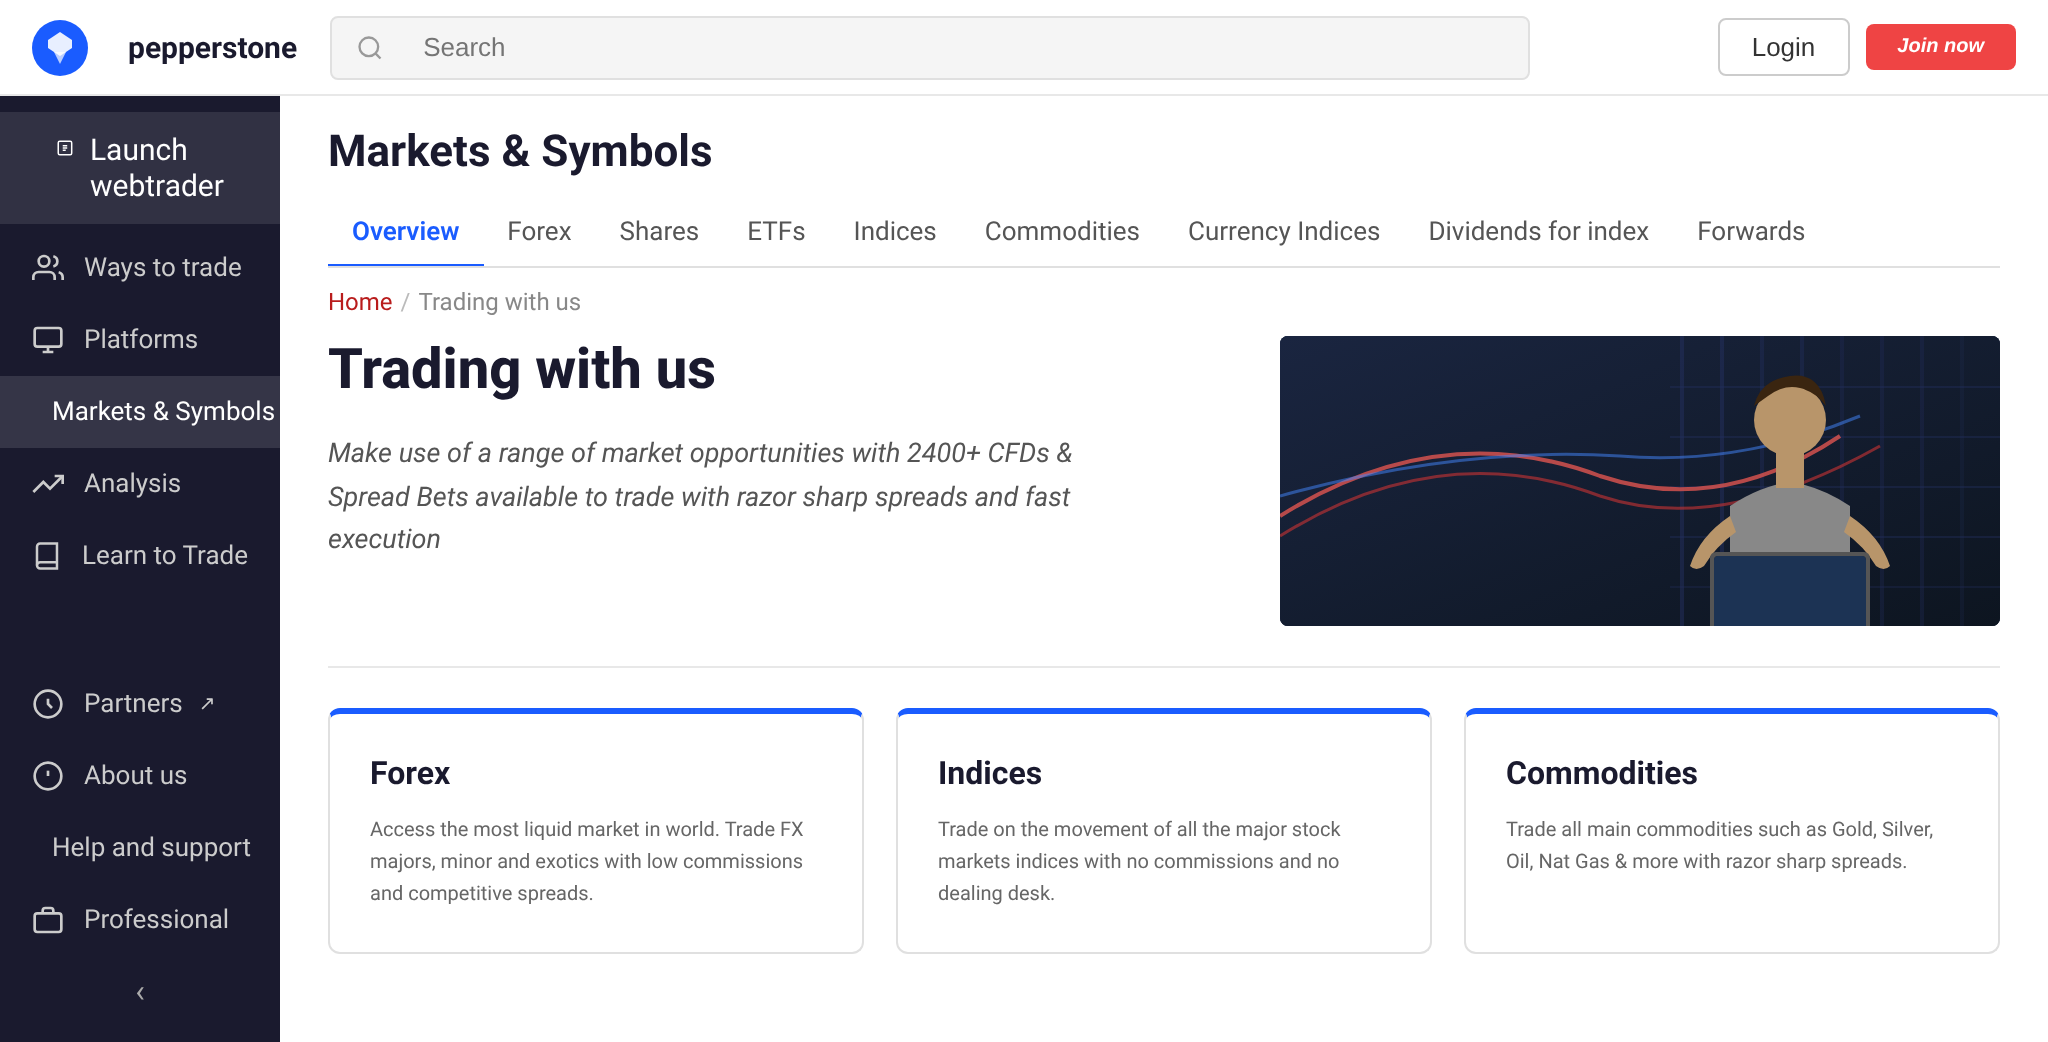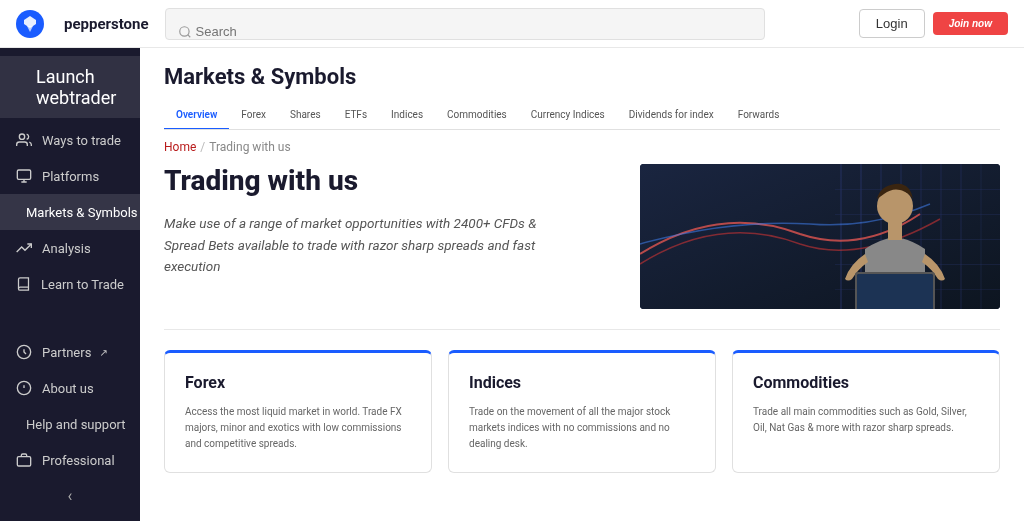--- a/index.html
+++ b/index.html
@@ -6,23 +6,23 @@
     body { font-family: -apple-system, BlinkMacSystemFont, 'Segoe UI', Roboto, sans-serif; font-size: 14px; color: #333; background: #fff; display: flex; flex-direction: column; height: 521px; overflow: hidden; }
 
     
     .topnav {
       display: flex; align-items: center; padding: 0 16px; height: 48px;
       background: #fff; border-bottom: 1px solid #e8e8e8; flex-shrink: 0;
     }
     .logo { display: flex; align-items: center; gap: 20px; font-weight: 700; font-size: 15px; color: #1a1a2e; margin-right: 16px; white-space: nowrap; }
     .logo-icon { width: 28px; height: 28px; }
     .search-bar {
-      flex: 1; max-width: 600px; display: flex; align-items: flex-end;
+      flex: 1; max-width: 600px; display: flex; align-items: center;
       background: #f5f5f5; border: 1px solid #e0e0e0; border-radius: 4px;
-      padding: 0 12px; height: 32px; gap: 4px;
+      padding: 0 12px; height: 32px; gap: 20px;
     }
     .search-bar input {
       border: none; background: transparent; outline: none; font-size: 13px; color: #333; width: 100%;
     }
     .search-icon-svg { color: #999; flex-shrink: 0; }
     .nav-actions { margin-left: auto; display: flex; gap: 8px; align-items: center; padding-left: 25px; }
     .btn-login {
       padding: 6px 16px; border: 1px solid #ccc; border-radius: 4px;
       background: #fff; cursor: pointer; font-size: 13px; color: #333;
     }
@@ -38,41 +38,41 @@
     .sidebar {
       width: 140px; background: #1a1a2e; display: flex; flex-direction: column;
       padding: 8px 0; flex-shrink: 0; overflow-y: auto;
     }
     .sidebar-item {
       display: flex; align-items: center; gap: 10px; padding: 10px 16px;
       color: #ccc; cursor: pointer; font-size: 13px; white-space: nowrap;
     }
     .sidebar-item.active { background: rgba(255,255,255,0.12); color: #fff; }
     .sidebar-launch {
-      display: flex; align-items: flex-end; gap: 8px; padding: 10px 28px;
-      background: rgba(255,255,255,0.1); color: #fff; cursor: pointer; font-size: 18px; margin-bottom: 4px;
+      display: flex; align-items: flex-start; gap: 8px; padding: 10px 28px;
+      background: rgba(255,255,255,0.1); color: #fff; cursor: pointer; font-size: 15px; margin-bottom: 4px;
     }
     .sidebar-divider { flex: 1; }
     .sidebar-bottom { margin-top: auto; }
     .sidebar-item-ext { display: flex; align-items: center; gap: 6px; }
     .ext-icon { font-size: 10px; margin-left: 2px; }
     .collapse-btn {
       display: flex; align-items: center; justify-content: center;
       padding: 8px; color: #aaa; cursor: pointer; font-size: 16px;
     }
 
     
     .main { flex: 1; overflow-y: auto; background: #fff; }
 
     
     .page-header { padding: 16px 24px 0; }
     .page-title-h { font-size: 22px; font-weight: 700; color: #1a1a2e; margin-bottom: 12px; }
     .tabs { display: flex; gap: 0; border-bottom: 1px solid #e0e0e0; margin-bottom: 0; flex-wrap: nowrap; overflow-x: auto; }
     .tab {
-      padding: 8px 12px; font-size: 10px; color: #555; cursor: pointer;
+      padding: 8px 12px; font-size: 13px; color: #555; cursor: pointer;
       white-space: nowrap; border-bottom: 2px solid transparent; margin-bottom: -1px;
     }
     .tab.active { color: #1a5cff; border-bottom-color: #1a5cff; font-weight: 600; }
 
     
     .breadcrumb { padding: 10px 24px; font-size: 12px; color: #888; display: flex; gap: 4px; align-items: center; }
     .breadcrumb a { color: #b91c1c; text-decoration: none; }
     .breadcrumb-sep { color: #bbb; }
 
     

